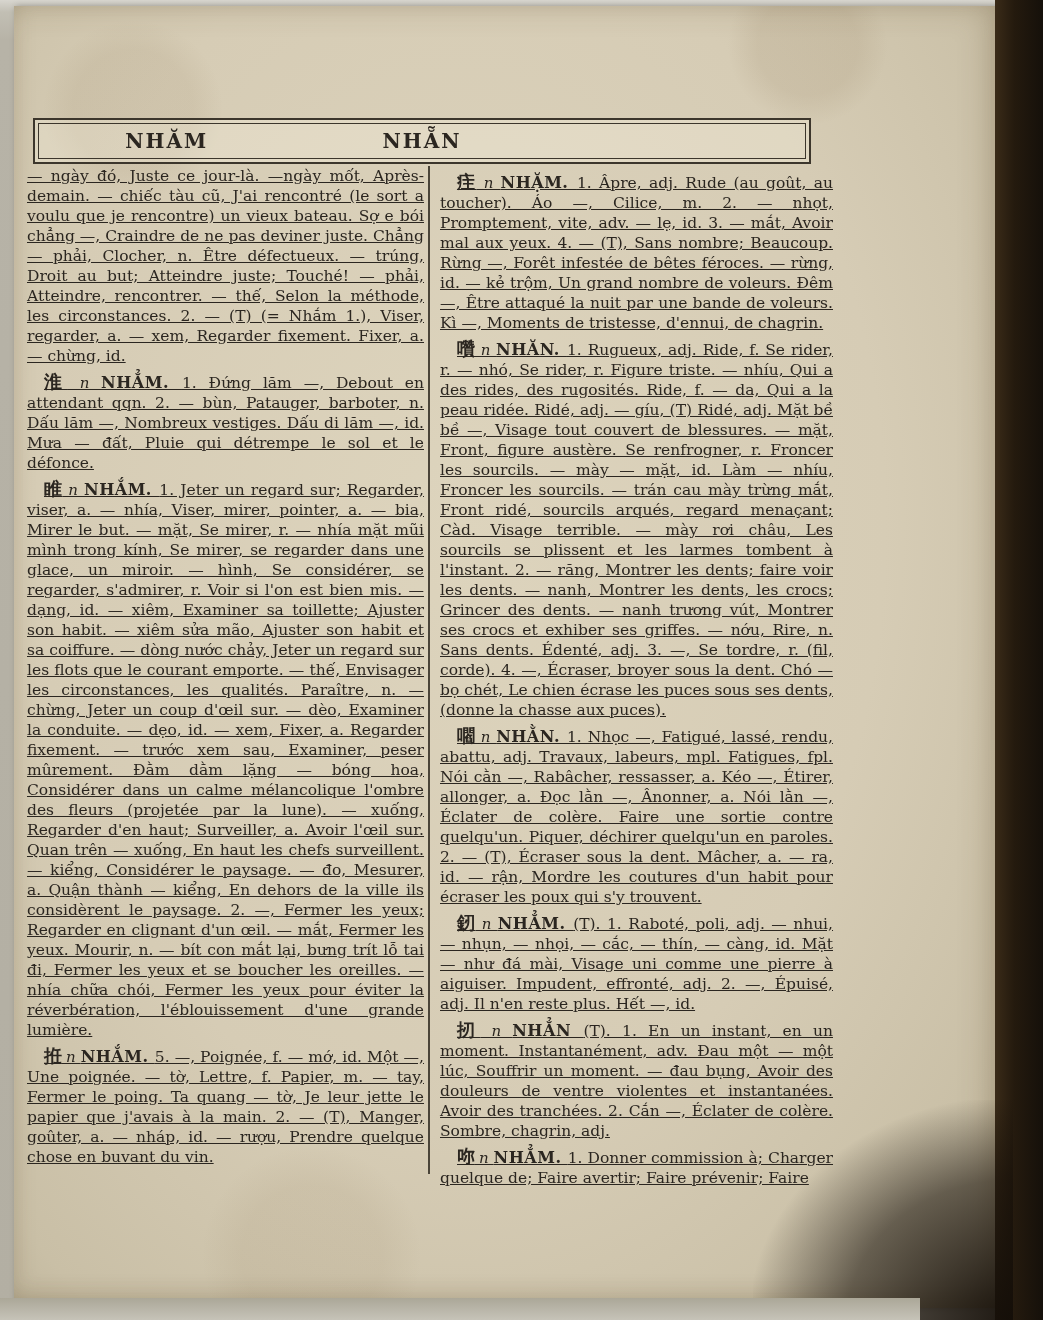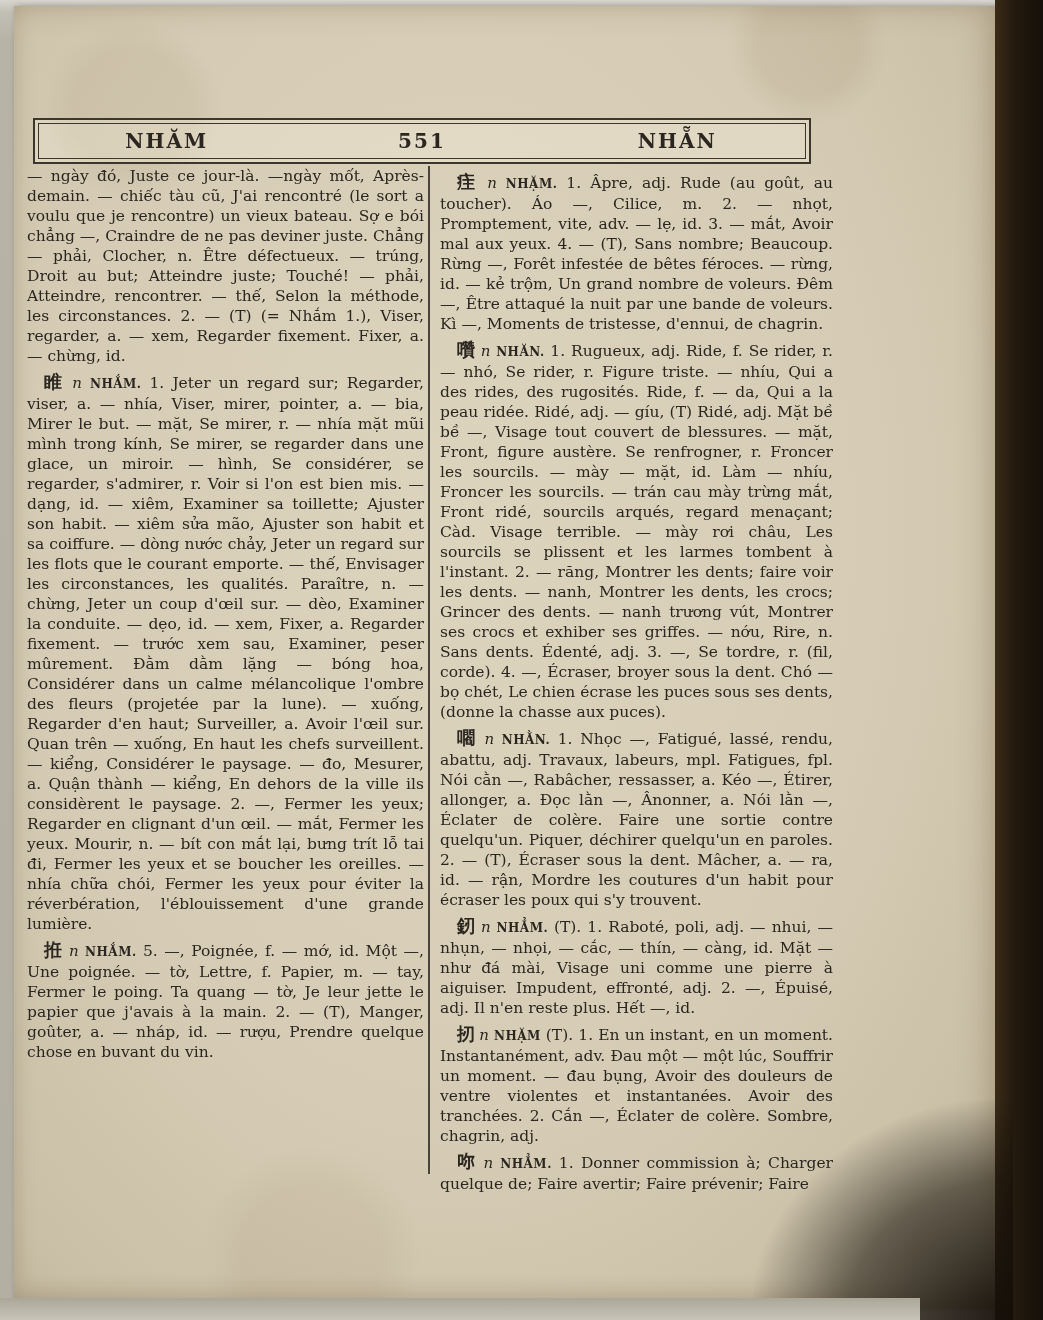--- a/index.html
+++ b/index.html
@@ -42,30 +42,30 @@
     border:2px solid #3c362c;
     background:rgba(255,250,235,.25);
   }
   .headbox .inner{
     position:absolute;inset:3px;border:1px solid #3c362c;
     display:grid;grid-template-columns:1fr 1fr 1fr;align-items:center;
   }
   .headbox span{font-weight:bold;font-size:20px;letter-spacing:2px;text-align:center;}
 
   
-  .col{position:absolute;top:160px;text-align:justify;font-size:15.5px;line-height:20px;}
+  .col{position:absolute;top:160px;text-align:justify;font-size:15.5px;line-height:20px;text-decoration:underline;}
   .col-left{left:13px;width:397px;}
   .col-right{left:426px;width:393px;}
   .divider{position:absolute;left:414px;top:160px;width:1.5px;height:1008px;background:#4a4438;}
 
   p.para{margin:0;}
   p.entry{margin:6px 0 0 0;text-indent:17px;}
   .cjk{font-weight:bold;font-size:18px;letter-spacing:-1px;}
   .ptc{font-size:15px;}
-  b.head{font-size:12px;letter-spacing:.5px;}
+  b.head{font-size:16px;letter-spacing:.5px;}
   .col, .headbox{ text-rendering:optimizeLegibility; }
 
   
   .mottle{position:absolute;inset:0;pointer-events:none;
     background:
       radial-gradient(circle at 12% 8%, rgba(120,95,60,.08) 0 60px, transparent 90px),
       radial-gradient(circle at 80% 3%, rgba(120,95,60,.10) 0 50px, transparent 80px),
       radial-gradient(circle at 30% 96%, rgba(120,95,60,.07) 0 70px, transparent 110px);
   }
 </style>
@@ -73,39 +73,39 @@
 <body>
 
 <div class="scan-bed"></div>
 
 <div class="page">
   <div class="mottle"></div>
 
   <div class="headbox">
     <div class="inner">
       <span>NHĂM</span>
-      <span>551</span>
       <span>NHẴN</span>
     </div>
   </div>
 
   <div class="divider"></div>
 
   <div class="col col-left">
     <p class="para">— ngày đó, Juste ce jour-là. —ngày mốt, Après-demain. — chiếc tàu cũ, J'ai rencontré (le sort a voulu que je rencontre) un vieux bateau. Sợ e bói chẳng —, Craindre de ne pas deviner juste. Chẳng — phải, Clocher, n. Être défectueux. — trúng, Droit au but; Atteindre juste; Touché! — phải, Atteindre, rencontrer. — thế, Selon la méthode, les circonstances. 2. — (T) (= Nhắm 1.), Viser, regarder, a. — xem, Regarder fixement. Fixer, a. — chừng, id.</p>
+  <p class="entry"><span class="cjk">淮</span><i class="ptc"> n </i><b class="head">NHẲM. </b><span>1. Đứng lăm —, Debout en attendant qqn. 2. — bùn, Patauger, barboter, n. Dấu lăm —, Nombreux vestiges. Dấu di lăm —, id. Mưa — đất, Pluie qui détrempe le sol et le défonce.</span></p>
       <p class="entry"><span class="cjk">睢</span><i class="ptc"> n </i><b class="head">NHẮM. </b><span>1. Jeter un regard sur; Regarder, viser, a. — nhía, Viser, mirer, pointer, a. — bia, Mirer le but. — mặt, Se mirer, r. — nhía mặt mũi mình trong kính, Se mirer, se regarder dans une glace, un miroir. — hình, Se considérer, se regarder, s'admirer, r. Voir si l'on est bien mis. — dạng, id. — xiêm, Examiner sa toillette; Ajuster son habit. — xiêm sửa mão, Ajuster son habit et sa coiffure. — dòng nước chảy, Jeter un regard sur les flots que le courant emporte. — thế, Envisager les circonstances, les qualités. Paraître, n. — chừng, Jeter un coup d'œil sur. — dèo, Examiner la conduite. — dẹo, id. — xem, Fixer, a. Regarder fixement. — trước xem sau, Examiner, peser mûrement. Đằm dằm lặng — bóng hoa, Considérer dans un calme mélancolique l'ombre des fleurs (projetée par la lune). — xuống, Regarder d'en haut; Surveiller, a. Avoir l'œil sur. Quan trên — xuống, En haut les chefs surveillent. — kiểng, Considérer le paysage. — đo, Mesurer, a. Quận thành — kiểng, En dehors de la ville ils considèrent le paysage. 2. —, Fermer les yeux; Regarder en clignant d'un œil. — mắt, Fermer les yeux. Mourir, n. — bít con mắt lại, bưng trít lỗ tai đi, Fermer les yeux et se boucher les oreilles. — nhía chữa chói, Fermer les yeux pour éviter la réverbération, l'éblouissement d'une grande lumière.</span></p>
       <p class="entry"><span class="cjk">拰</span><i class="ptc"> n </i><b class="head">NHẮM. </b><span>5. —, Poignée, f. — mớ, id. Một —, Une poignée. — tờ, Lettre, f. Papier, m. — tay, Fermer le poing. Ta quang — tờ, Je leur jette le papier que j'avais à la main. 2. — (T), Manger, goûter, a. — nháp, id. — rượu, Prendre quelque chose en buvant du vin.</span></p>
     </div>
 
   <div class="col col-right">
       <p class="entry"><span class="cjk">疰</span><i class="ptc"> n </i><b class="head">NHẶM. </b><span>1. Âpre, adj. Rude (au goût, au toucher). Áo —, Cilice, m. 2. — nhọt, Promptement, vite, adv. — lẹ, id. 3. — mắt, Avoir mal aux yeux. 4. — (T), Sans nombre; Beaucoup. Rừng —, Forêt infestée de bêtes féroces. — rừng, id. — kẻ trộm, Un grand nombre de voleurs. Đêm —, Être attaqué la nuit par une bande de voleurs. Kì —, Moments de tristesse, d'ennui, de chagrin.</span></p>
       <p class="entry"><span class="cjk">囋</span><i class="ptc"> n </i><b class="head">NHĂN. </b><span>1. Rugueux, adj. Ride, f. Se rider, r. — nhó, Se rider, r. Figure triste. — nhíu, Qui a des rides, des rugosités. Ride, f. — da, Qui a la peau ridée. Ridé, adj. — gíu, (T) Ridé, adj. Mặt bề bề —, Visage tout couvert de blessures. — mặt, Front, figure austère. Se renfrogner, r. Froncer les sourcils. — mày — mặt, id. Làm — nhíu, Froncer les sourcils. — trán cau mày trừng mắt, Front ridé, sourcils arqués, regard menaçant; Càd. Visage terrible. — mày rơi châu, Les sourcils se plissent et les larmes tombent à l'instant. 2. — răng, Montrer les dents; faire voir les dents. — nanh, Montrer les dents, les crocs; Grincer des dents. — nanh trương vút, Montrer ses crocs et exhiber ses griffes. — nớu, Rire, n. Sans dents. Édenté, adj. 3. —, Se tordre, r. (fil, corde). 4. —, Écraser, broyer sous la dent. Chó — bọ chét, Le chien écrase les puces sous ses dents, (donne la chasse aux puces).</span></p>
       <p class="entry"><span class="cjk">嚪</span><i class="ptc"> n </i><b class="head">NHẰN. </b><span>1. Nhọc —, Fatigué, lassé, rendu, abattu, adj. Travaux, labeurs, mpl. Fatigues, fpl. Nói cằn —, Rabâcher, ressasser, a. Kéo —, Étirer, allonger, a. Đọc lằn —, Ânonner, a. Nói lằn —, Éclater de colère. Faire une sortie contre quelqu'un. Piquer, déchirer quelqu'un en paroles. 2. — (T), Écraser sous la dent. Mâcher, a. — ra, id. — rận, Mordre les coutures d'un habit pour écraser les poux qui s'y trouvent.</span></p>
       <p class="entry"><span class="cjk">釰</span><i class="ptc"> n </i><b class="head">NHẲM. </b><span>(T). 1. Raboté, poli, adj. — nhui, — nhụn, — nhọi, — cắc, — thín, — càng, id. Mặt — như đá mài, Visage uni comme une pierre à aiguiser. Impudent, effronté, adj. 2. —, Épuisé, adj. Il n'en reste plus. Hết —, id.</span></p>
-      <p class="entry"><span class="cjk">扨</span><i class="ptc"> n </i><b class="head">NHẶM </b><span>(T). 1. En un instant, en un moment. Instantanément, adv. Đau một — một lúc, Souffrir un moment. — đau bụng, Avoir des douleurs de ventre violentes et instantanées. Avoir des tranchées. 2. Cắn —, Éclater de colère. Sombre, chagrin, adj.</span></p>
+      <p class="entry"><span class="cjk">扨</span><i class="ptc"> n </i><b class="head">NHẲN </b><span>(T). 1. En un instant, en un moment. Instantanément, adv. Đau một — một lúc, Souffrir un moment. — đau bụng, Avoir des douleurs de ventre violentes et instantanées. Avoir des tranchées. 2. Cắn —, Éclater de colère. Sombre, chagrin, adj.</span></p>
       <p class="entry"><span class="cjk">𠰚</span><i class="ptc"> n </i><b class="head">NHẲM. </b><span>1. Donner commission à; Charger quelque de; Faire avertir; Faire prévenir; Faire</span></p>
     </div>
 </div>
 
 <div class="page-edges"></div>
 <div class="cover-dark"></div>
 <div class="corner-shadow"></div>
 <div class="bed-bottom"></div>
 
 </body></html>

